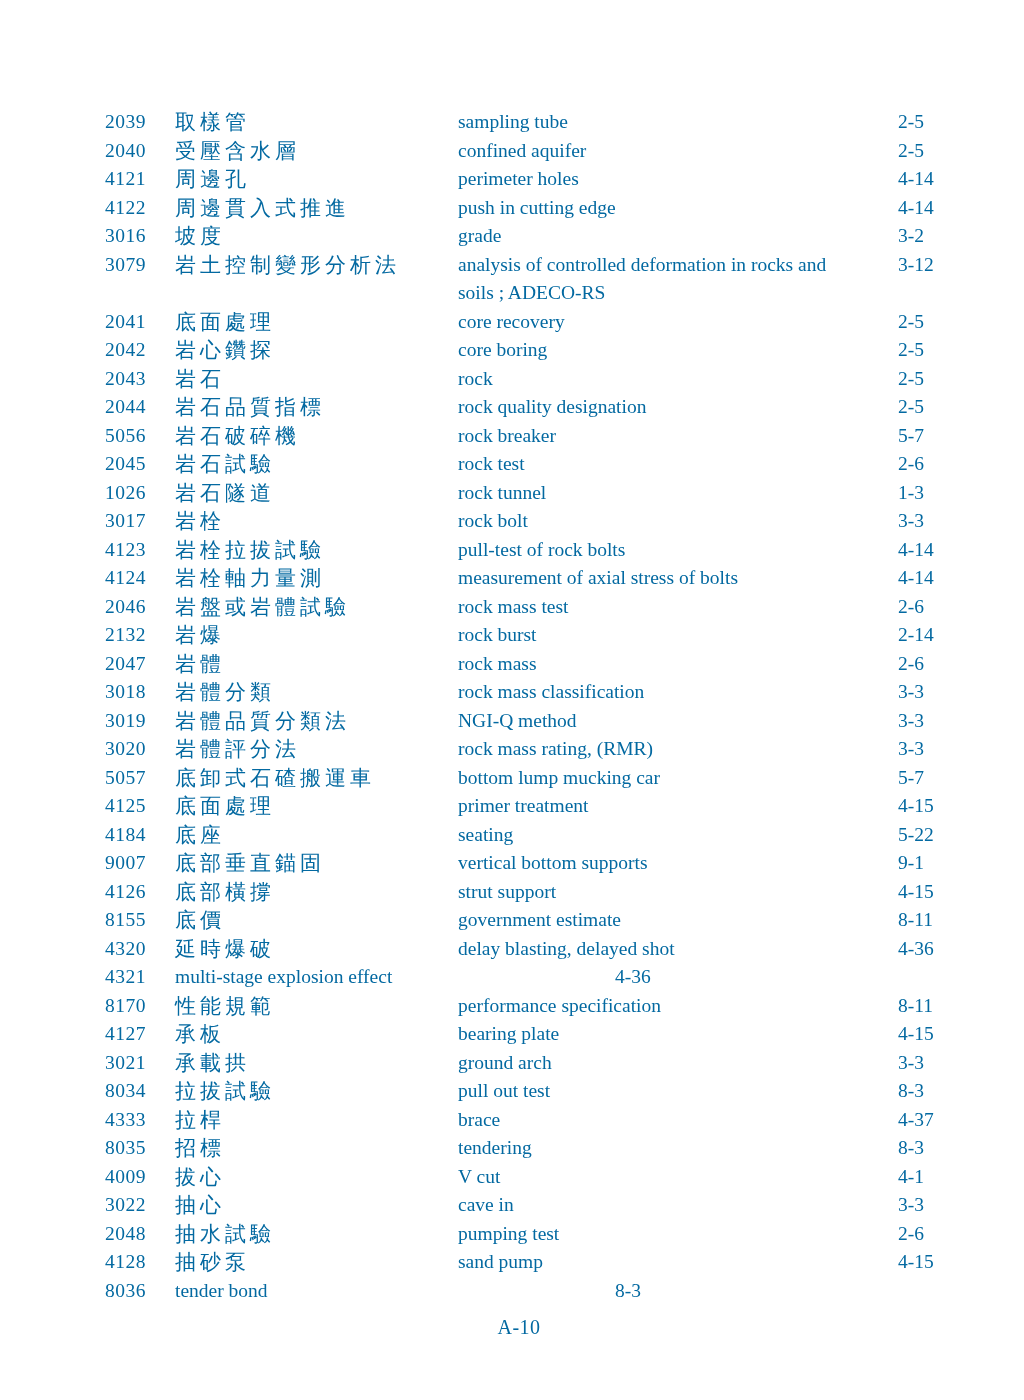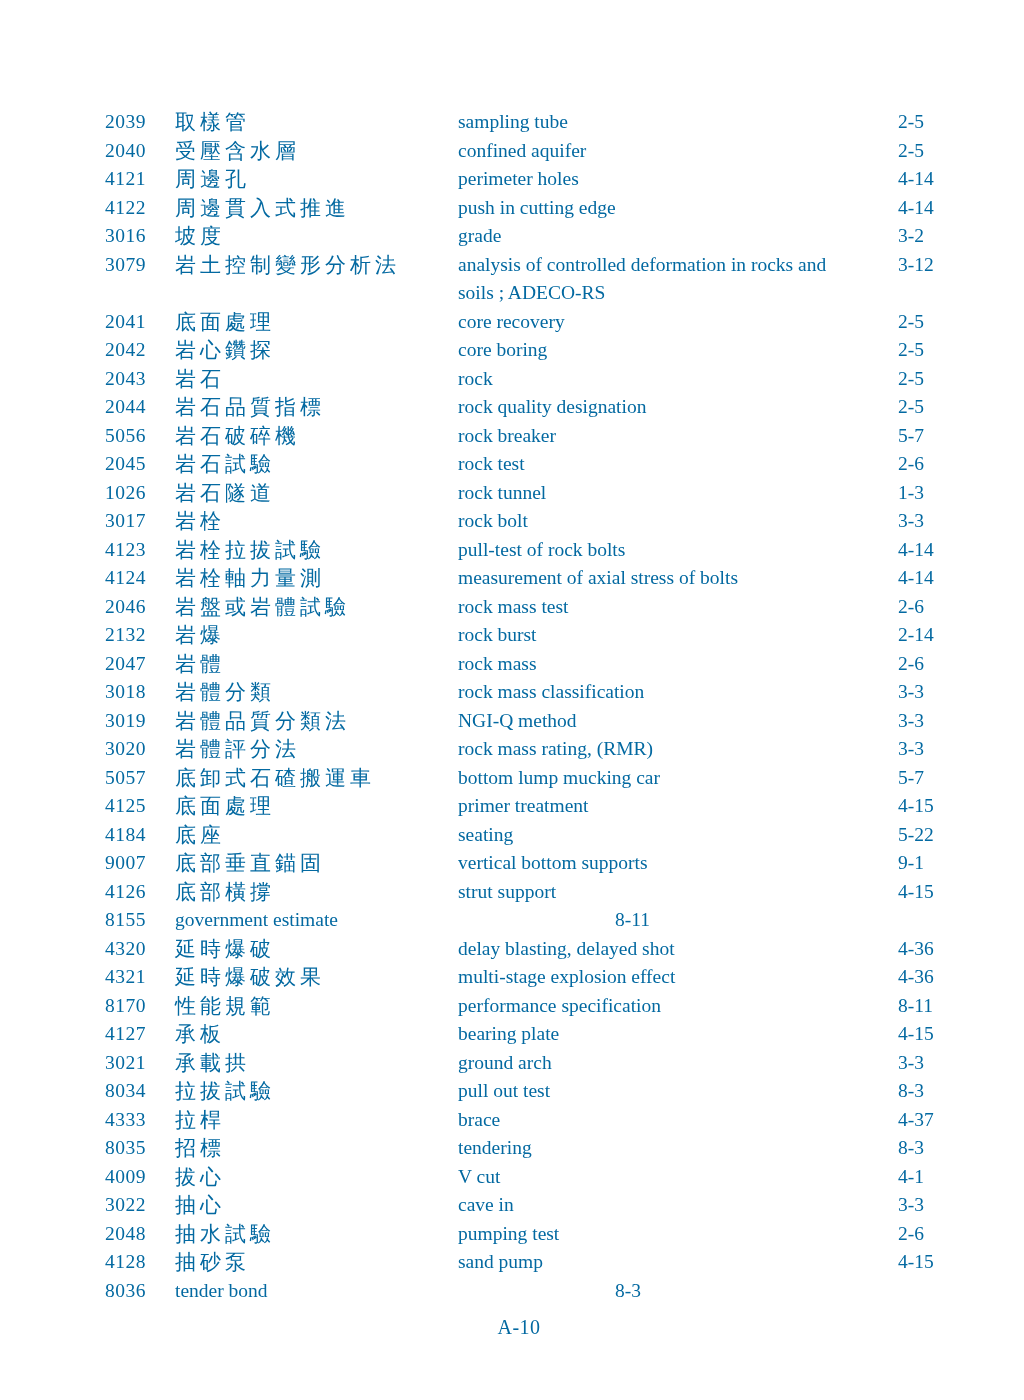--- a/index.html
+++ b/index.html
@@ -248,34 +248,34 @@
 
       <div class="row">
         <span class="col-id">4126</span>
         <span class="col-zh">底部橫撐</span>
         <span class="col-en">strut support</span>
         <span class="col-page">4-15</span>
       </div>
 
       <div class="row">
         <span class="col-id">8155</span>
+        <span class="col-zh">底價</span>
         <span class="col-en">government estimate</span>
         <span class="col-page">8-11</span>
       </div>
 
       <div class="row">
         <span class="col-id">4320</span>
         <span class="col-zh">延時爆破</span>
         <span class="col-en">delay blasting, delayed shot</span>
         <span class="col-page">4-36</span>
       </div>
 
       <div class="row">
         <span class="col-id">4321</span>
-        <span class="col-zh">延時爆破效果</span>
         <span class="col-en">multi-stage explosion effect</span>
         <span class="col-page">4-36</span>
       </div>
 
       <div class="row">
         <span class="col-id">8170</span>
         <span class="col-zh">性能規範</span>
         <span class="col-en">performance specification</span>
         <span class="col-page">8-11</span>
       </div>

